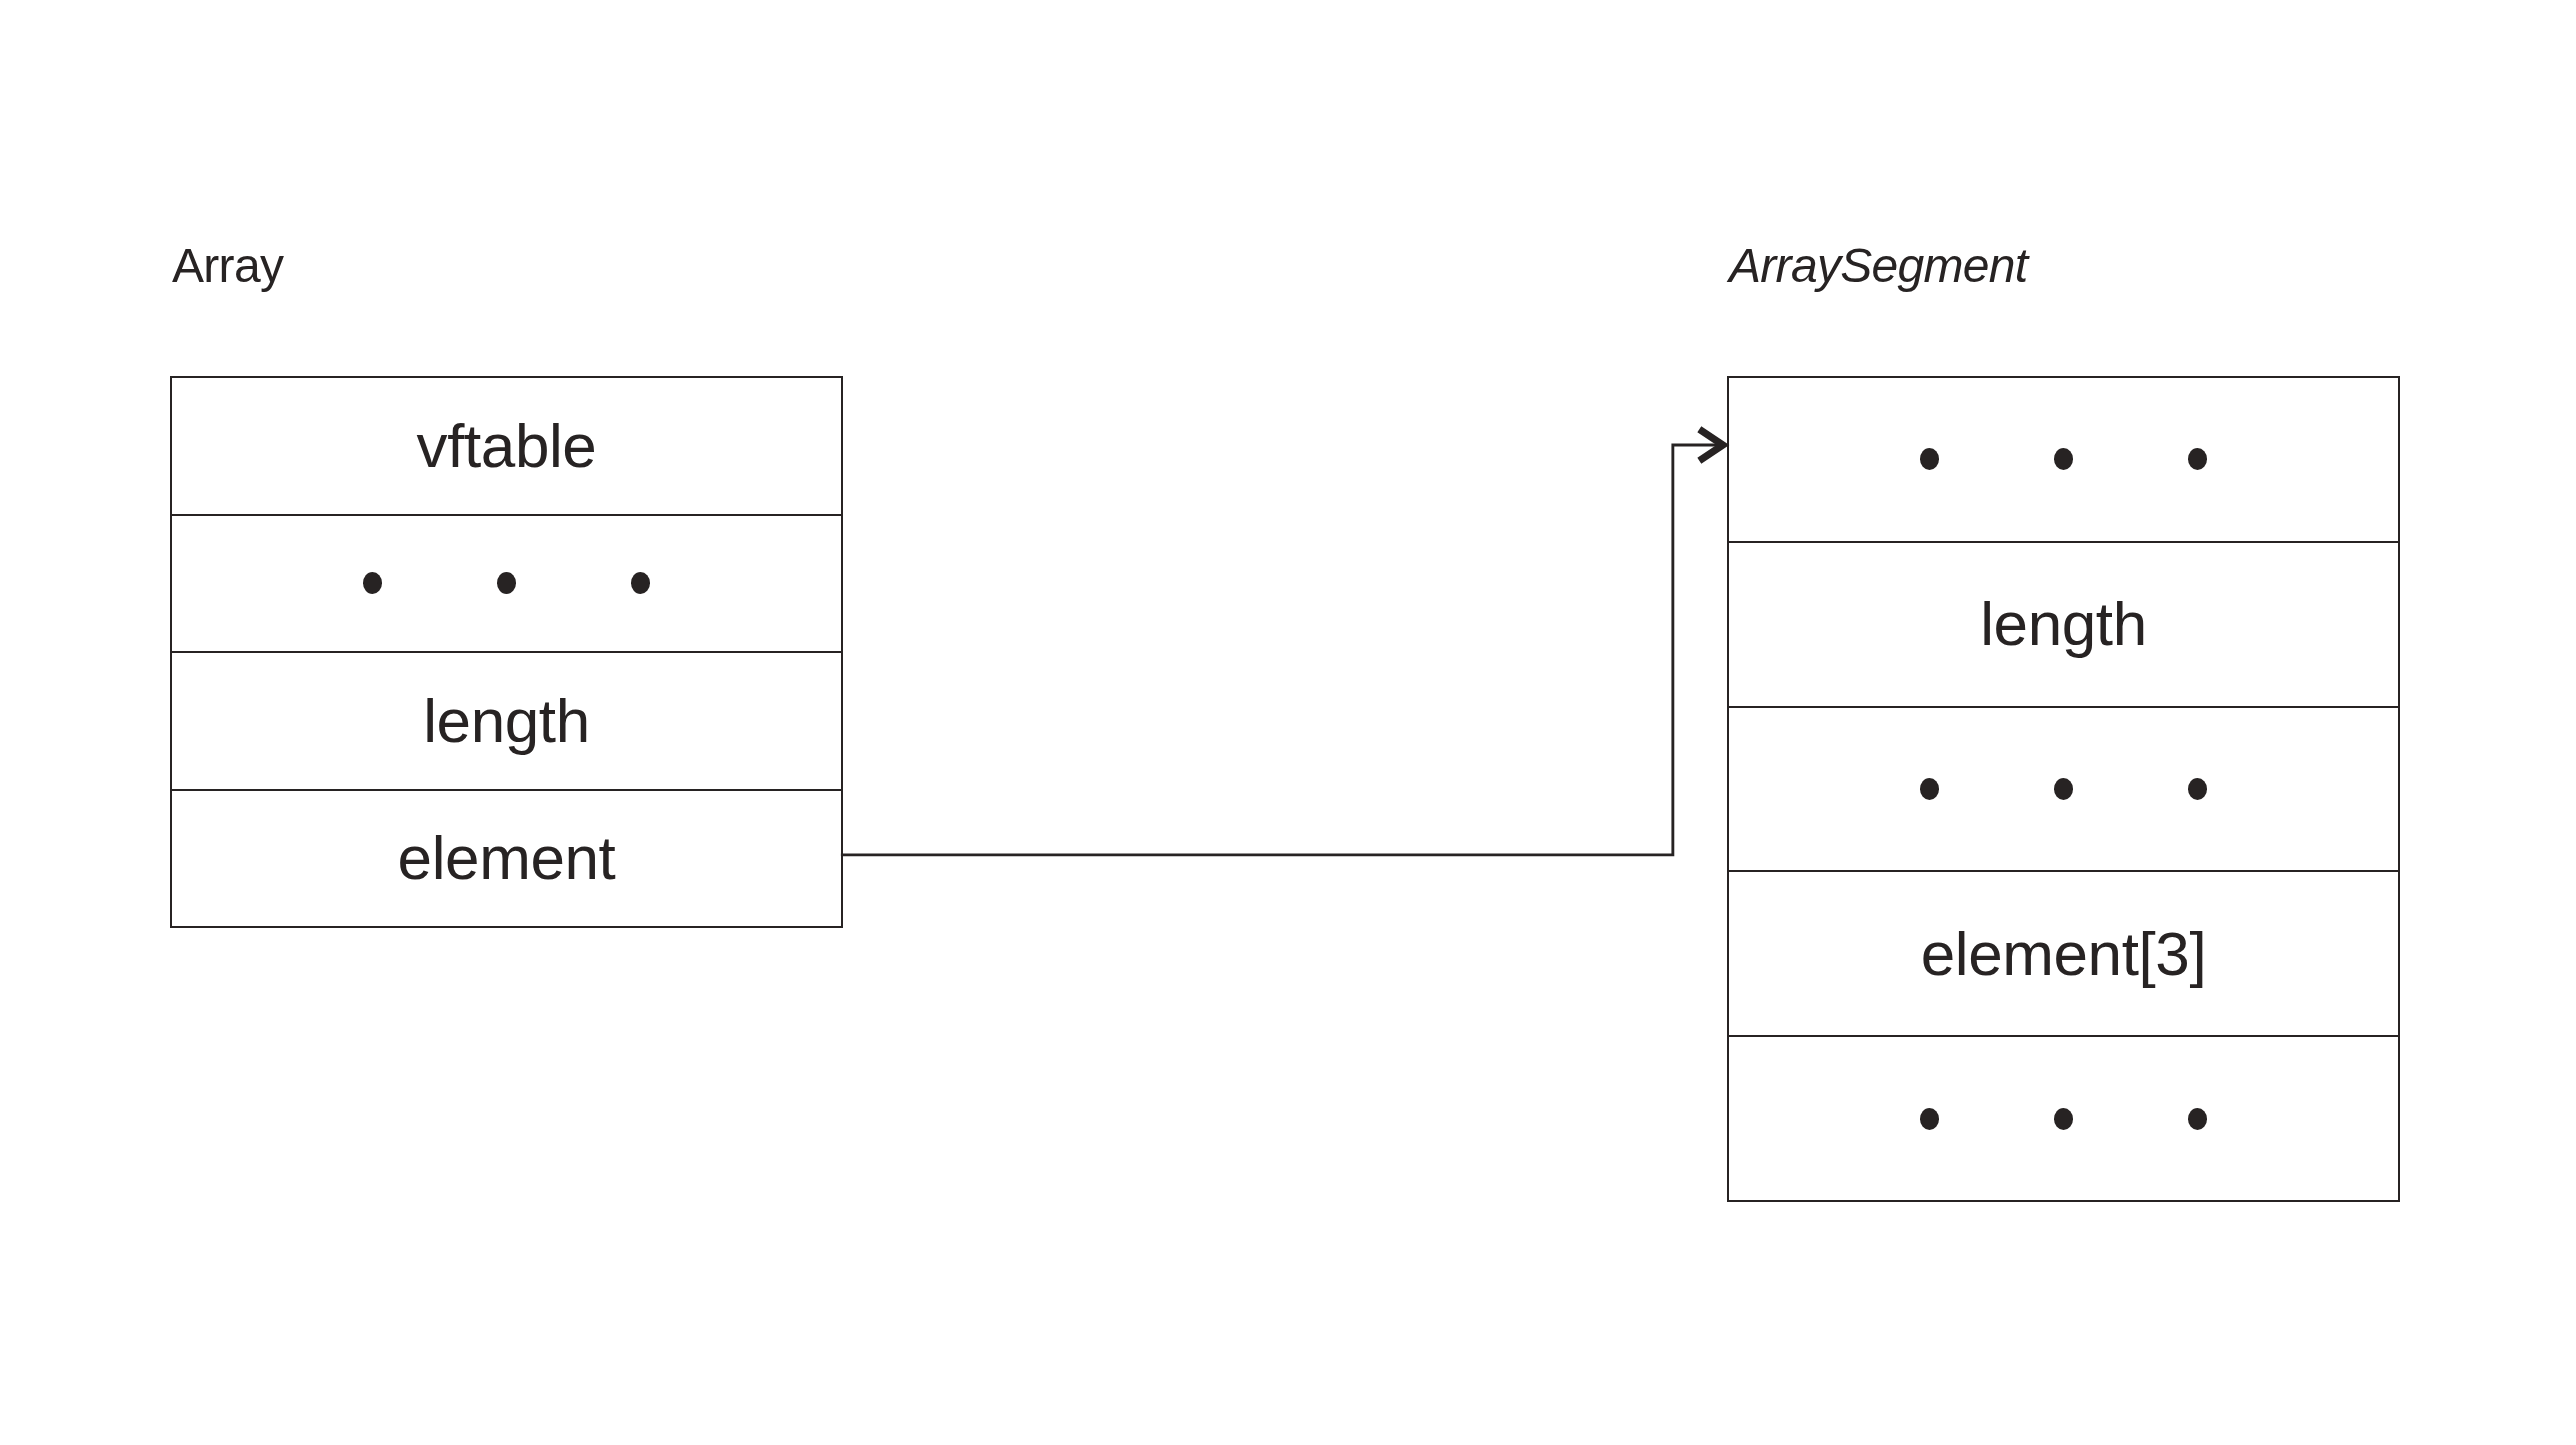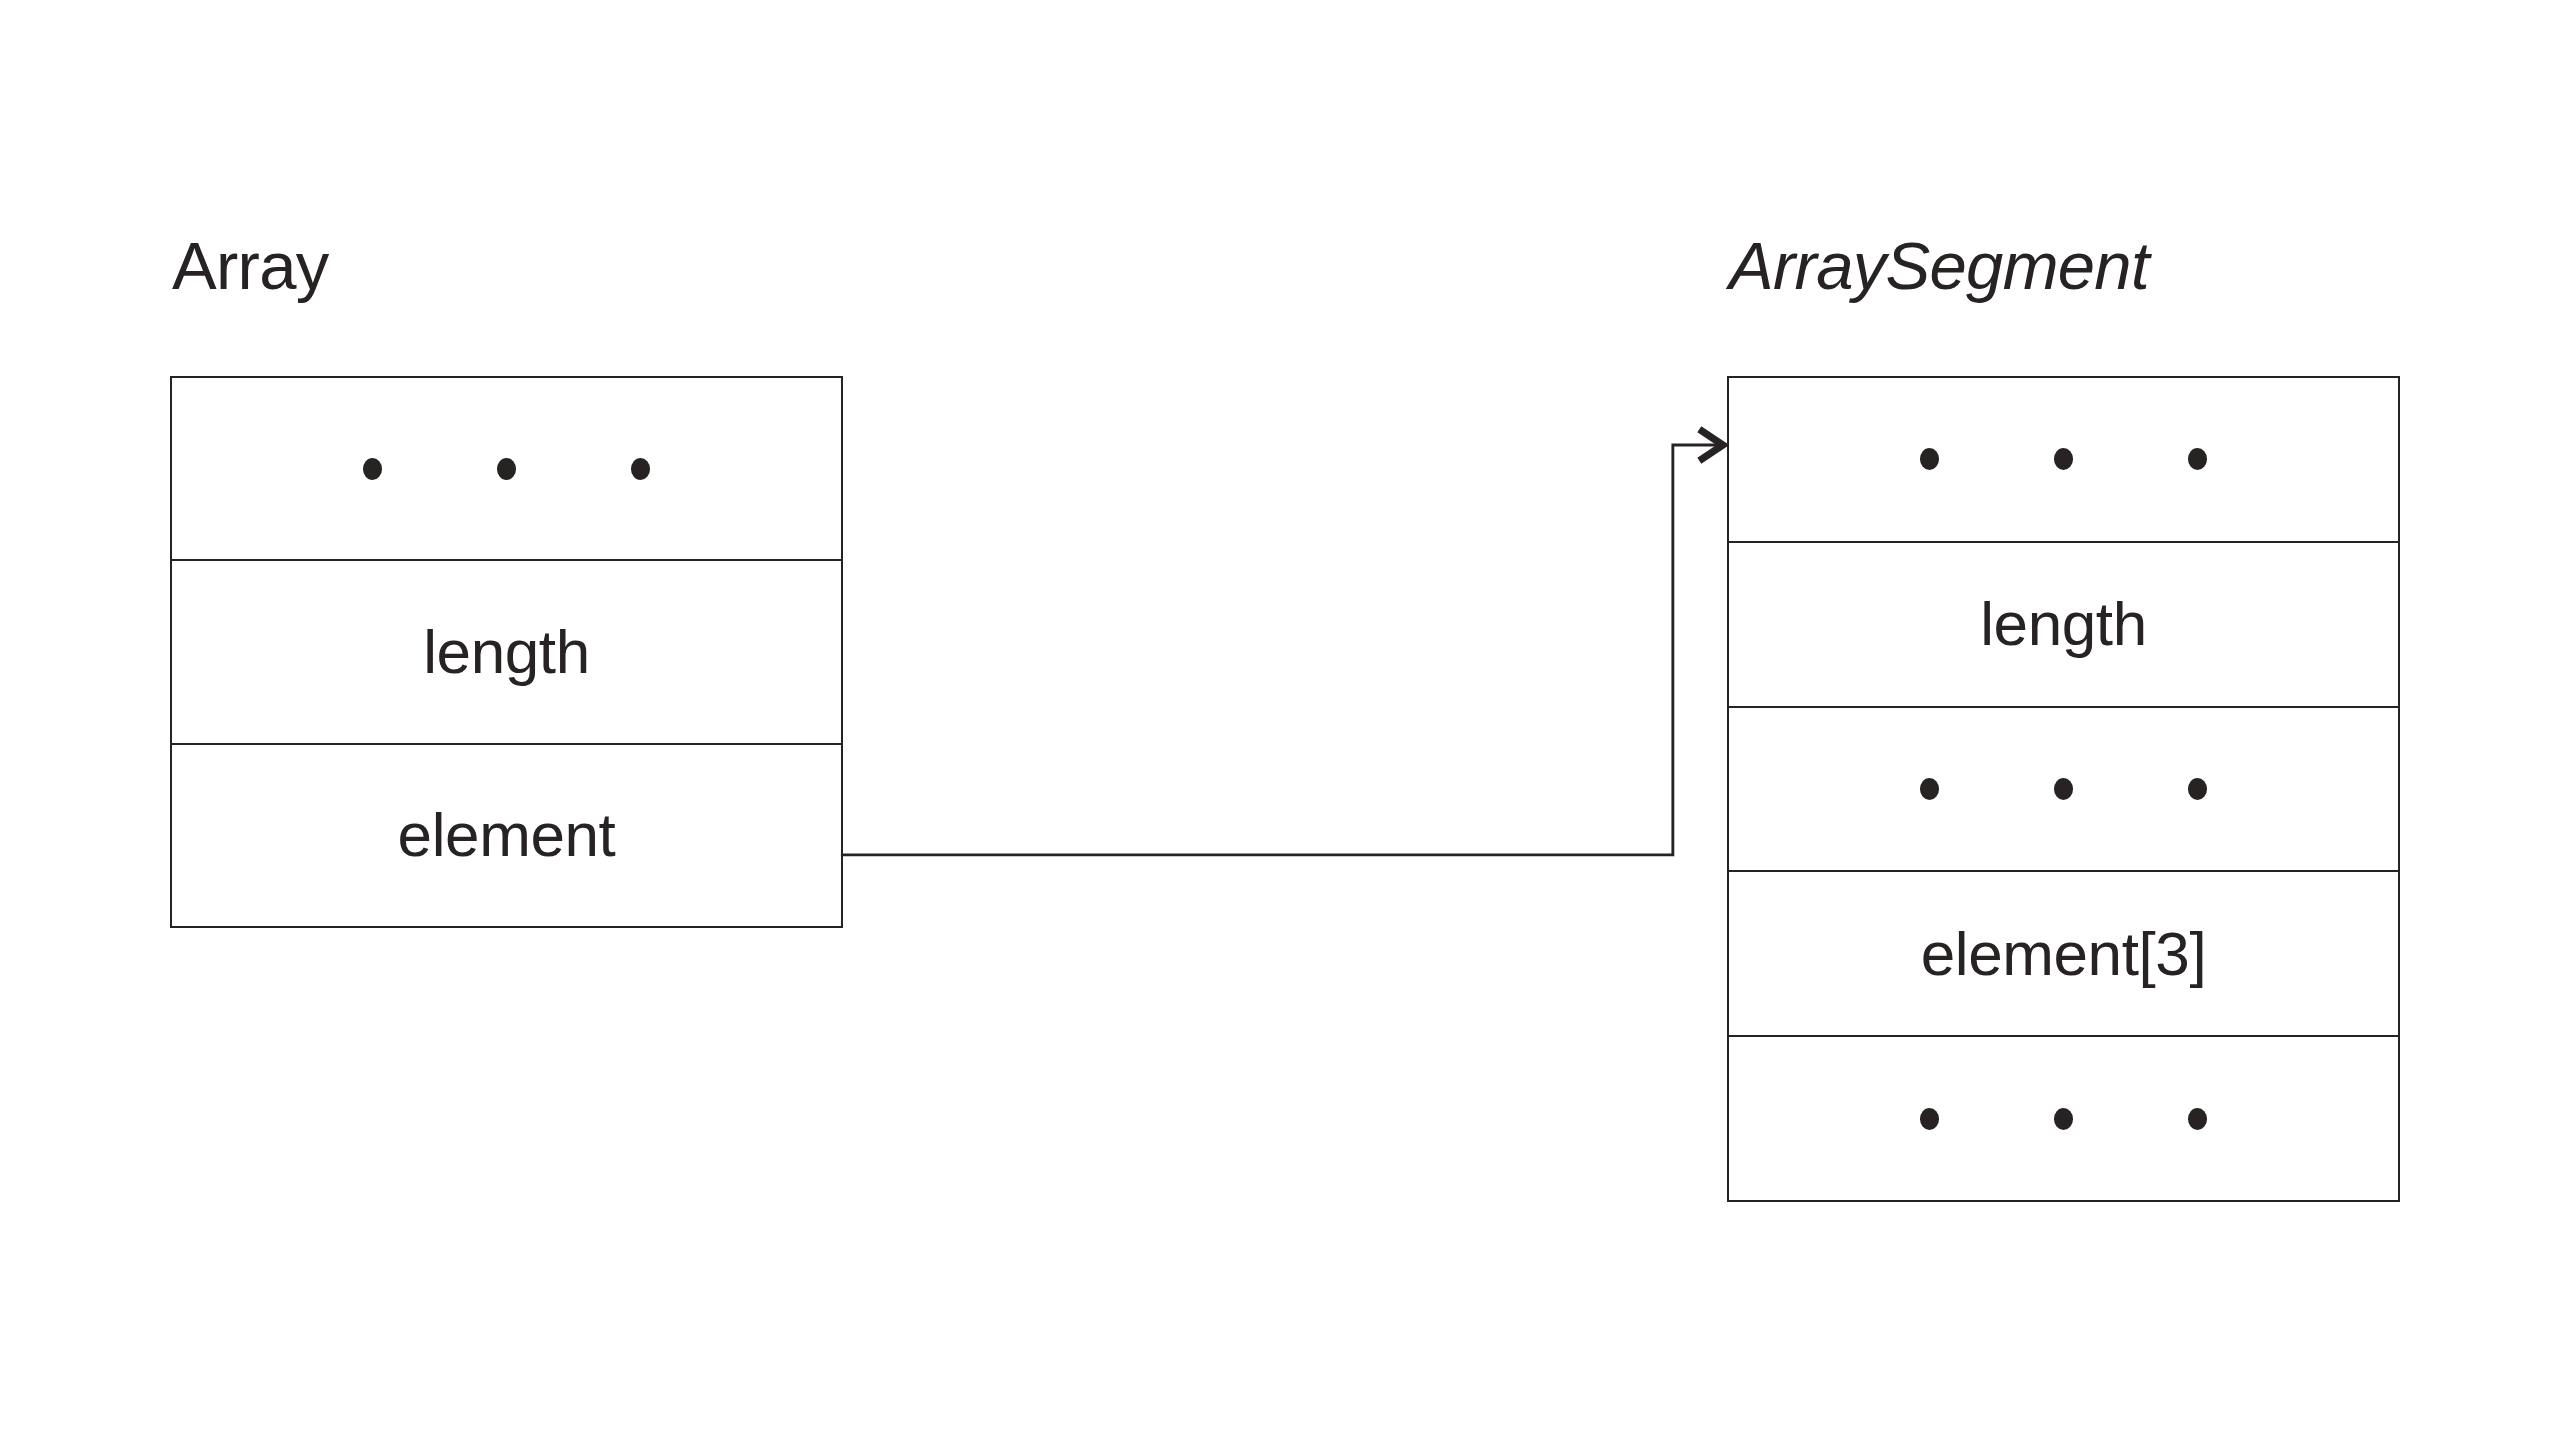--- a/index.html
+++ b/index.html
@@ -11,21 +11,21 @@
     position: relative;
     width: 2576px;
     height: 1445px;
     background: var(--bg-color, #ffffff);
     font-family: "Liberation Sans", sans-serif;
     color: var(--text-color, #272323);
     overflow: hidden;
   }
   .struct-title {
     position: absolute;
-    font-size: 67px;
+    font-size: 48px;
     line-height: 72px;
     letter-spacing: -0.7px;
     color: var(--text-color, #272323);
     white-space: nowrap;
   }
   #array-title { left: 172px; top: 230px; }
   #segment-title { left: 1729px; top: 230px; font-style: italic; }
 
   .struct-box {
     position: absolute;
@@ -89,20 +89,23 @@
 </style>
 </head>
 <body>
 
 <div class="canvas">
 
   <div class="struct-title" id="array-title">Array</div>
 
   <div class="struct-box" id="array-box">
     <div class="struct-row">
+      <span class="cell-label">vftable</span>
+    </div>
+    <div class="struct-row">
       <span class="dots">
         <span class="dot"></span>
         <span class="dot"></span>
         <span class="dot"></span>
       </span>
     </div>
     <div class="struct-row">
       <span class="cell-label">length</span>
     </div>
     <div class="struct-row">

